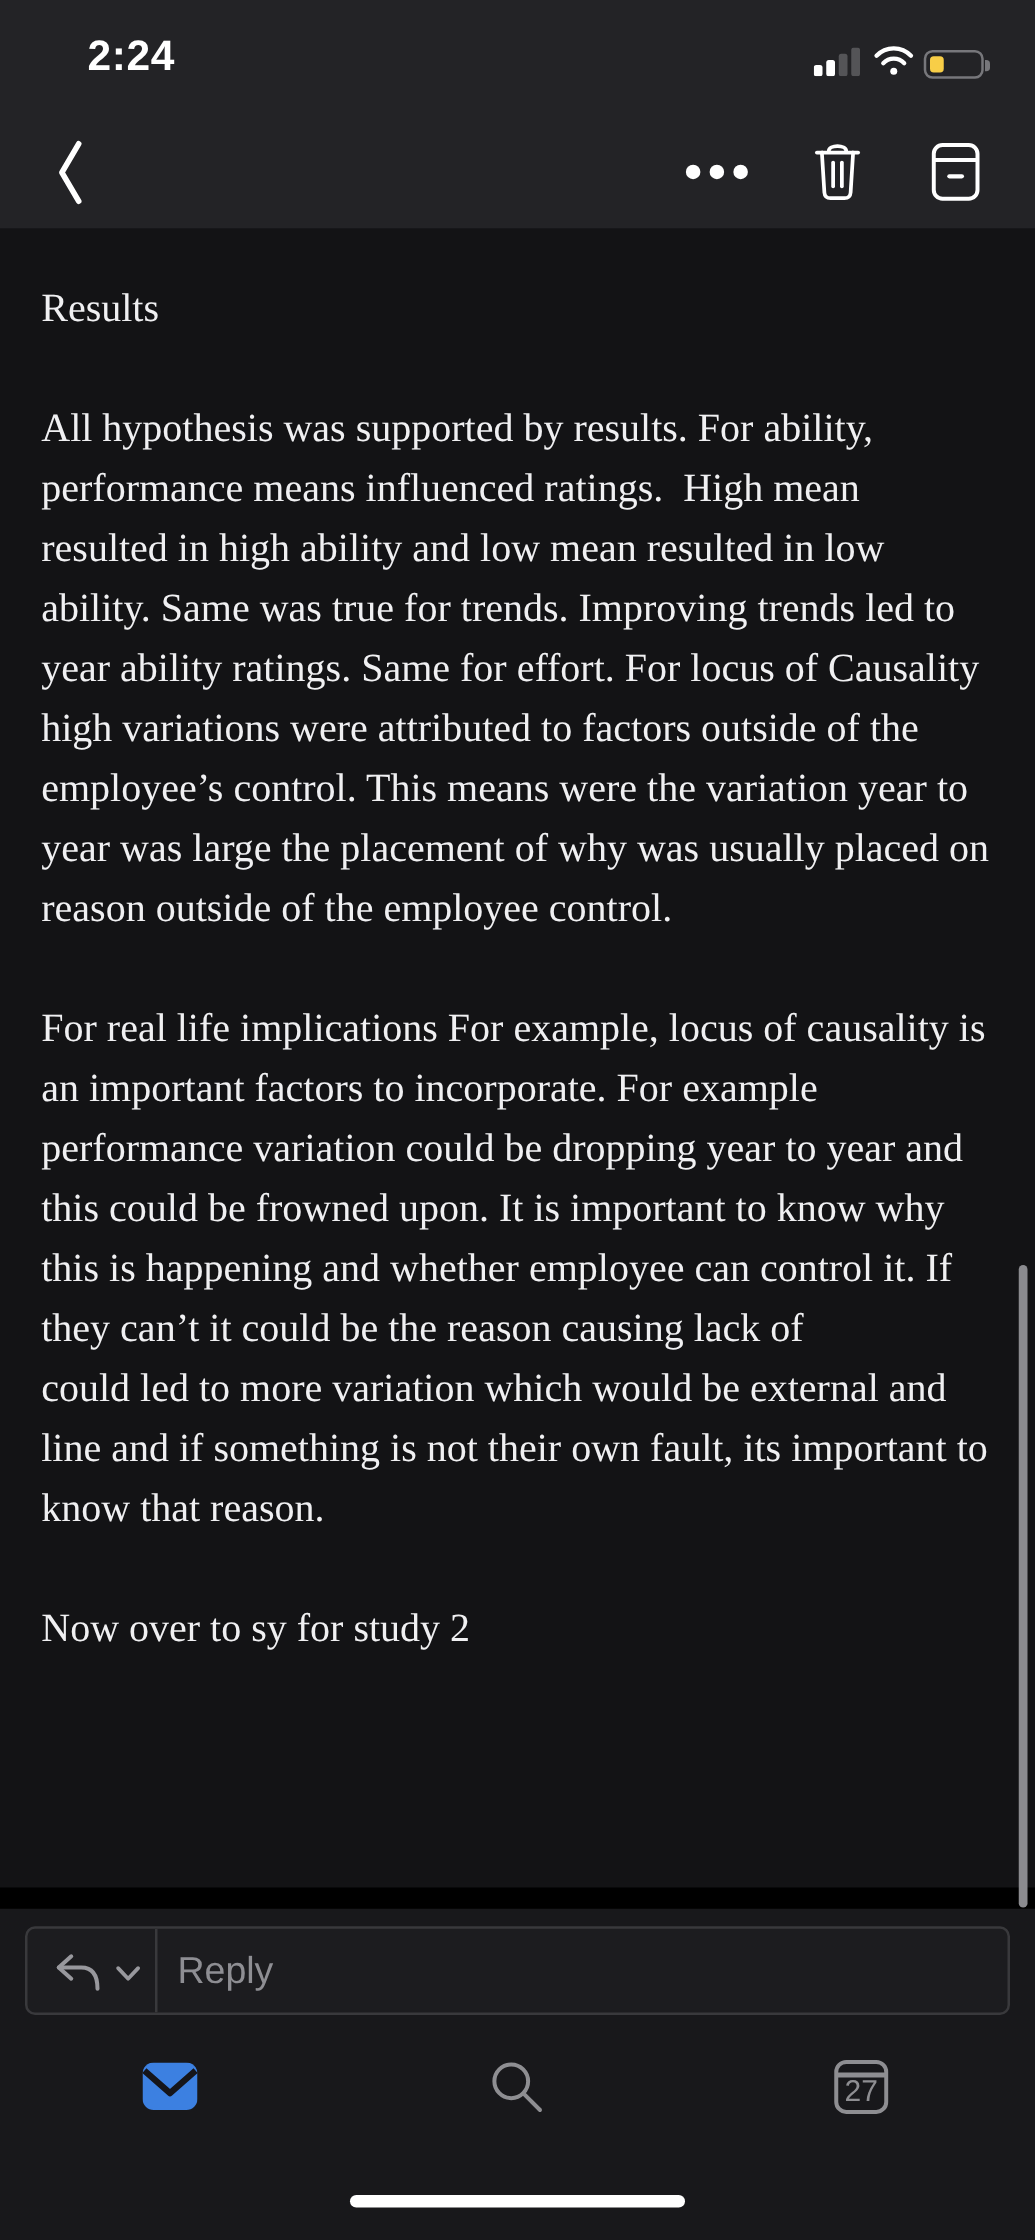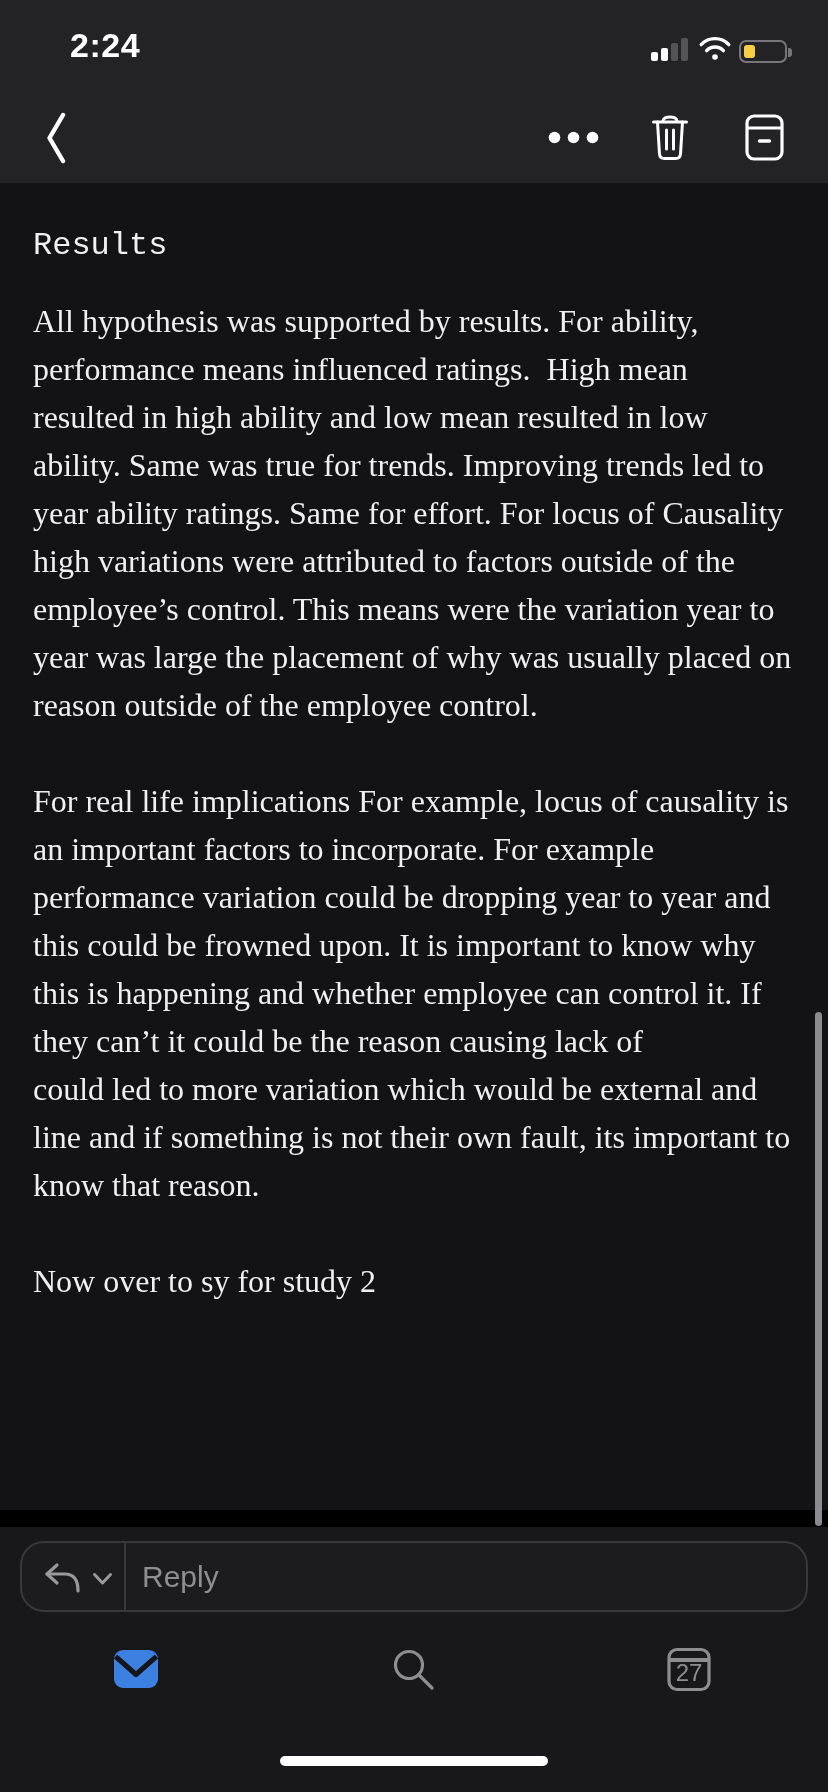--- a/index.html
+++ b/index.html
@@ -29,34 +29,34 @@
   .nav-btn { position:absolute; background:none; border:none; padding:0; cursor:pointer; }
   
   .content {
     position:absolute; left:0; top:183px; width:828px; height:1327px;
     background:#131315; padding:39px 0 0 33px; overflow:hidden;
   }
   .line {
     font-family:"Liberation Serif", serif;
     font-size:32px; line-height:48px; color:#F0F0F2; white-space:pre;
   }
-  .heading { margin-bottom:27px;font-family:Liberation Mono, monospace; }
+  .heading { margin-bottom:48px; }
   .para    { margin-bottom:48px; }
   .scrollbar {
     position:absolute; left:815px; top:1012px; width:7px; height:514px;
     background:#8B8B8F; border-radius:4px;
   }
   
   .footer {
     position:absolute; left:0; top:1527px; width:828px; height:265px;
     background:#18181B;
   }
   .reply-pill {
     position:absolute; left:20px; top:14px; width:788px; height:71px;
-    border:2px solid #39393C; border-radius:24px; background:#1C1C1F; overflow:hidden;
+    border:2px solid #39393C; border-radius:8px; background:#1C1C1F; overflow:hidden;
   }
   .reply-btn { position:absolute; left:0; top:0; width:102px; height:100%;
     background:none; border:none; cursor:pointer; }
   .reply-arrow-svg { position:absolute; left:22px; top:19px; }
   .reply-chev-svg  { position:absolute; left:70px; top:29px; }
   .pill-divider { position:absolute; left:102px; top:0; width:2px; height:100%;
     background:#39393C; }
   .reply-input {
     position:absolute; left:120px; top:0; width:640px; height:100%;
     background:transparent; border:none; outline:none;

